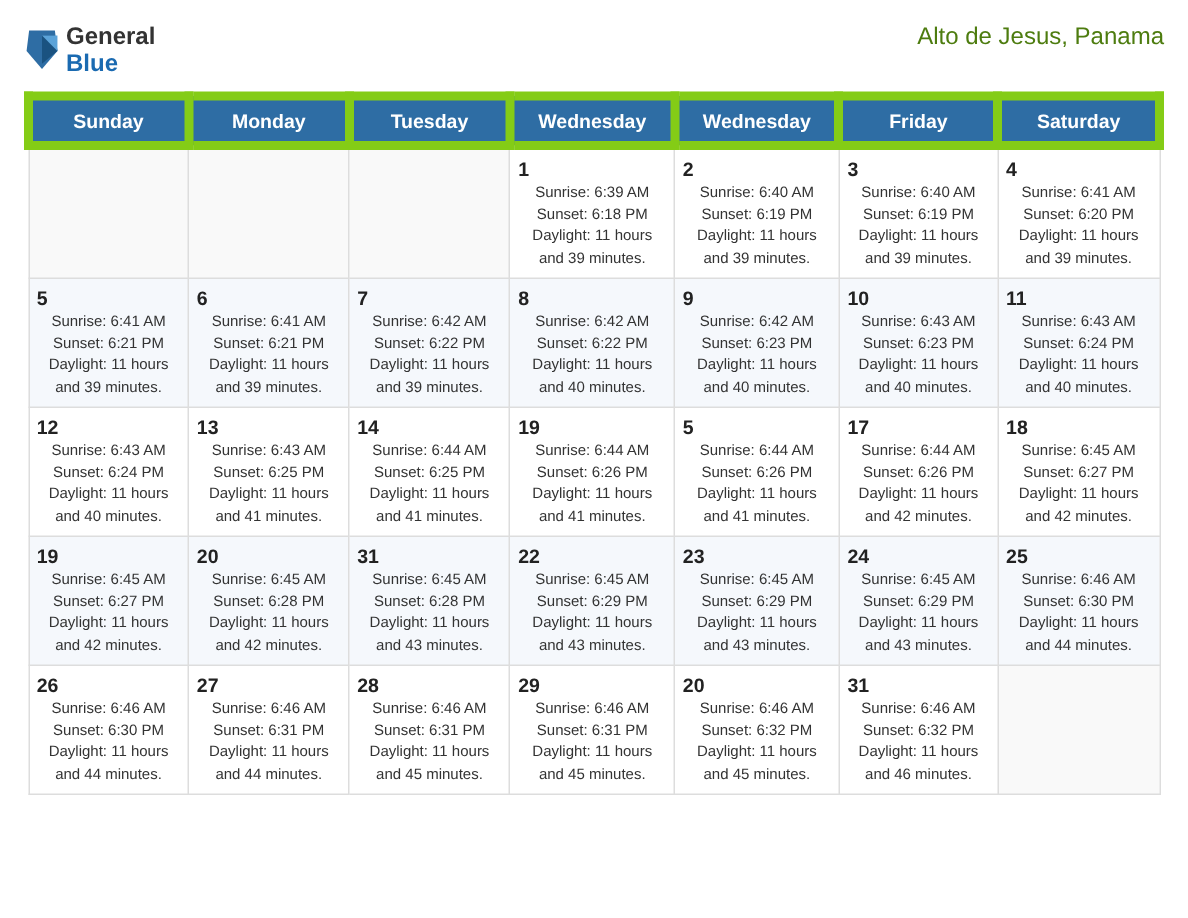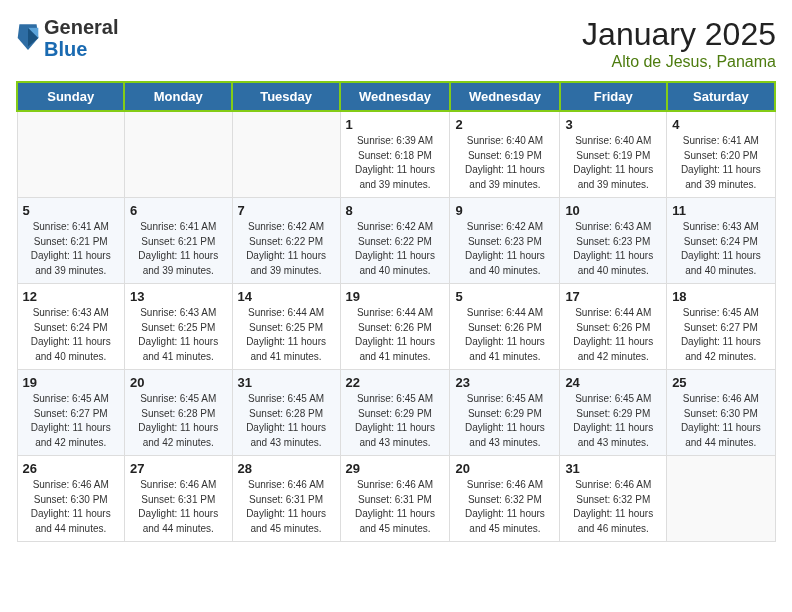--- a/index.html
+++ b/index.html
@@ -16,21 +16,21 @@
       align-items: flex-start;
       margin-bottom: 10px;
     }
     .logo {
       display: flex;
       align-items: center;
     }
     .logo-text {
       display: flex;
       flex-direction: column;
-      font-size: 20px;
+      font-size: 16px;
       font-weight: bold;
       line-height: 1.1;
     }
     .logo-general { color: #333; }
     .logo-blue { color: #1a6ab1; }
     .logo-icon {
       width: 24px;
       height: 32px;
       margin-right: 4px;
     }
@@ -51,21 +51,21 @@
       width: 100%;
       border-collapse: collapse;
       border: 1px solid #ccc;
     }
     .calendar th {
       background-color: #2e6da4;
       color: #fff;
       text-align: center;
       padding: 6px 4px;
       font-size: 13px;
-      border: 2px solid #84cc16;
+      border: 6px solid #84cc16;
     }
     .calendar td {
       vertical-align: top;
       padding: 5px 5px;
       font-size: 10px;
       color: #333;
       border: 1px solid #ddd;
       width: 113px;
       min-height: 80px;
       background: #fff;
@@ -99,21 +99,20 @@
       <polygon points="4,2 24,2 26,18 14,32 2,18" fill="#2e6da4"></polygon>
       <polygon points="14,6 24,6 26,18 14,28 14,6" fill="#1a5280"></polygon>
       <polygon points="14,6 26,6 26,18 14,6" fill="#5ba3d9"></polygon>
     </svg>
     <div class="logo-text">
       <span class="logo-general">General</span>
       <span class="logo-blue">Blue</span>
     </div>
   </div>
   <div class="title-block">
-    <h1>January 2025</h1>
     <h2>Alto de Jesus, Panama</h2>
   </div>
 </div>
 
 <table class="calendar">
   <thead>
     <tr>
     <th>Sunday</th>
         <th>Monday</th>
         <th>Tuesday</th>

